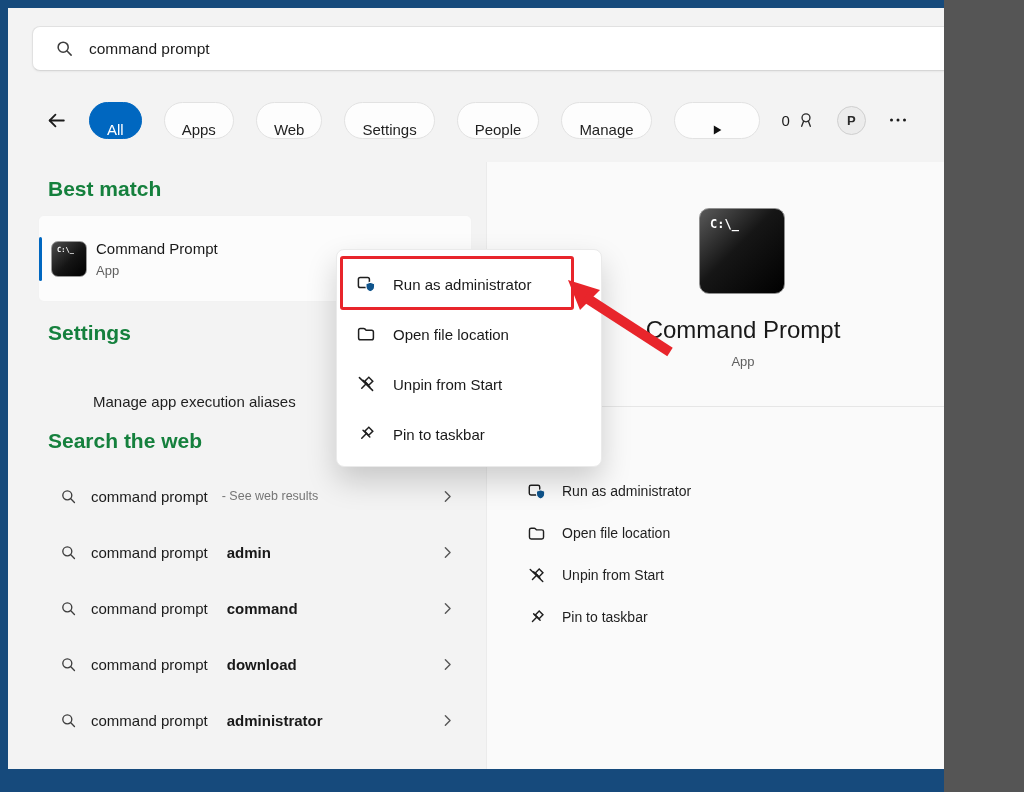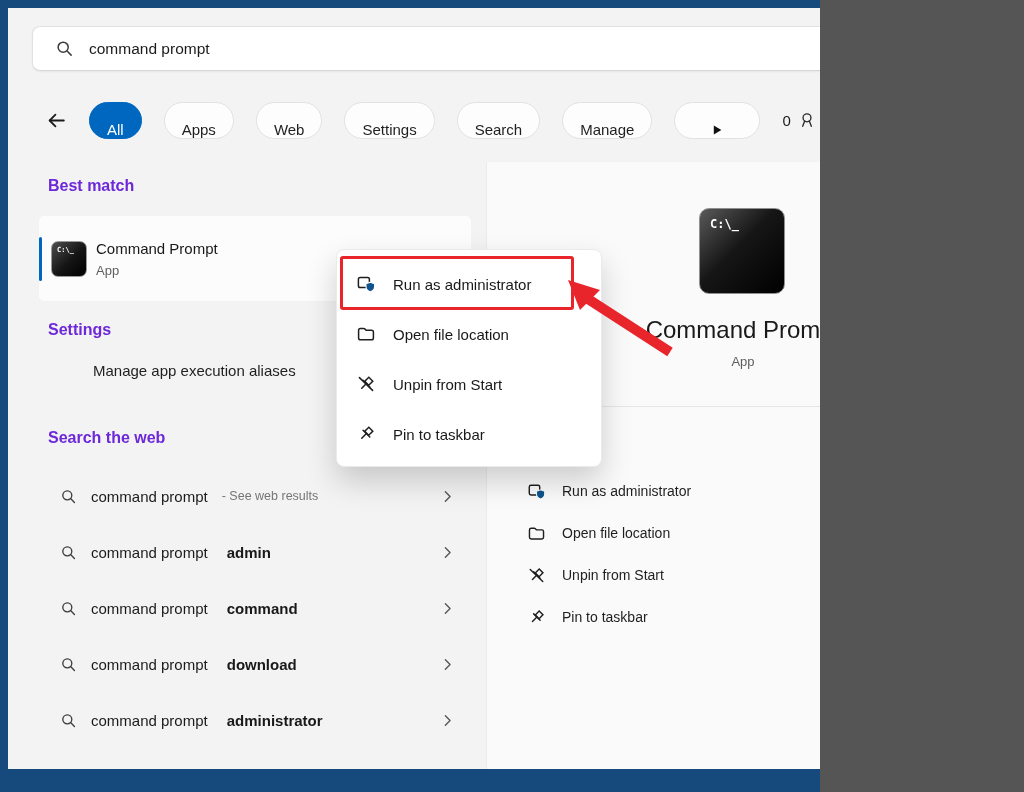--- a/index.html
+++ b/index.html
@@ -1,17 +1,17 @@
 <!DOCTYPE html>
 <html><head>
 <meta charset="utf-8">
 <style>
   * { margin:0; padding:0; box-sizing:border-box; }
   body { background:#555; font-family:"Liberation Sans", sans-serif; }
-  .page { position:relative; width:820px; height:792px; background:#f3f3f3; overflow:hidden;
+  .page { position:relative; width:944px; height:792px; background:#f3f3f3; overflow:hidden;
           font-family:"Liberation Sans", sans-serif; color:#1f1f1f; }
   .edge { position:absolute; background:#164a7c; z-index:50; }
   .edge-top { left:0; top:0; width:1024px; height:8px; }
   .edge-left { left:0; top:0; width:8px; height:792px; }
   .edge-right { left:1016px; top:0; width:8px; height:792px; }
   .edge-bottom { left:0; top:769px; width:1024px; height:23px; }
 
   
   .searchbar { position:absolute; left:32px; top:26px; width:970px; height:45px; background:#fff;
                border:1px solid #e1e1e1; border-bottom-color:#d6d6d6; border-radius:8px;
@@ -24,40 +24,40 @@
   .iconbtn { display:flex; align-items:center; justify-content:center; cursor:pointer; }
   .pill { height:37px; padding:0 17px; border-radius:19px; background:#fdfdfd; border:1px solid #e2e2e2;
           display:flex; align-items:flex-end; font-size:15px; color:#1f1f1f; cursor:pointer; white-space:nowrap; }
   .pill.active { background:#0067c0; border-color:#0067c0; color:#fff; }
   .pill.playpill { padding:0 34px; }
   .rewards { display:flex; align-items:center; gap:7px; font-size:15px; color:#1b1b1b; cursor:pointer; }
   .avatar { width:29px; height:29px; border-radius:50%; background:#ececec; border:1px solid #cfcfcf;
             display:flex; align-items:center; justify-content:center; font-size:13px; font-weight:700; color:#2a2a2a; cursor:pointer; }
 
   
-  .section-h { position:absolute; font-size:16px; font-weight:700; color:#6d28d9; }
+  .section-h { position:absolute; font-size:21px; font-weight:700; color:#15803d; }
   .h-best { left:48px; top:177px; }
   .h-settings { left:48px; top:321px; }
   .h-web { left:48px; top:429px;text-align:right; }
 
   .best-row { position:absolute; left:38px; top:215px; width:434px; height:87px;
               background:rgba(255,255,255,.75); border:1px solid rgba(0,0,0,.04); border-radius:6px;
               display:flex; align-items:center; padding-left:12px; gap:9px; cursor:pointer; }
   .accent { position:absolute; left:0px; top:21px; width:3px; height:44px; background:#0067c0; border-radius:2px; }
   .bm-title { font-size:15px; color:#191919; line-height:19px; }
   .bm-sub { font-size:13px; color:#5f5f5f; margin-top:5px; }
 
   .cmd-icon-sm { width:36px; height:36px; border-radius:7px; flex:0 0 auto;
                  background:linear-gradient(135deg,#4d4d4d,#141414 55%,#000);
                  border:1px solid #9a9a9a; position:relative; }
   .cmd-icon-sm span { position:absolute; left:5px; top:4px; color:#fff; font-family:"DejaVu Sans Mono",monospace;
                       font-size:7px; font-weight:700; }
 
   .settings-row { position:absolute; left:38px; top:362px; width:434px; height:48px; display:flex;
-                  align-items:flex-start; padding-left:55px; font-size:15px; color:#1f1f1f; cursor:pointer; }
+                  align-items:flex-end; padding-left:55px; font-size:15px; color:#1f1f1f; cursor:pointer; }
 
   .web-row { position:absolute; left:38px; width:434px; height:56px; display:flex; align-items:center;
              padding:0 16px 0 22px; gap:14px; cursor:pointer; }
   .wr0{top:468px;} .wr1{top:524px;} .wr2{top:580px;} .wr3{top:636px;} .wr4{top:692px;}
   .web-q { font-size:15px; color:#1b1b1b; }
   .web-note { font-size:12.5px; color:#757575; }
   .web-bold { font-size:15px; font-weight:700; color:#191919; margin-left:5px; }
   .chev { margin-left:auto; display:flex; align-items:center; cursor:pointer; }
 
   
@@ -121,21 +121,21 @@
     <div class="pill">
         <span>Apps</span>
       </div>
     <div class="pill">
         <span>Web</span>
       </div>
     <div class="pill">
         <span>Settings</span>
       </div>
     <div class="pill">
-        <span>Search</span>
+        <span>People</span>
       </div>
     <div class="pill">
         <span>Manage</span>
       </div>
     <div class="pill playpill">
       <span class="icn">
         <svg viewBox="0 0 20 20" width="16" height="16">
             <polygon points="6,4.5 15.5,10 6,15.5" fill="#111"></polygon>
           </svg>
       </span>

